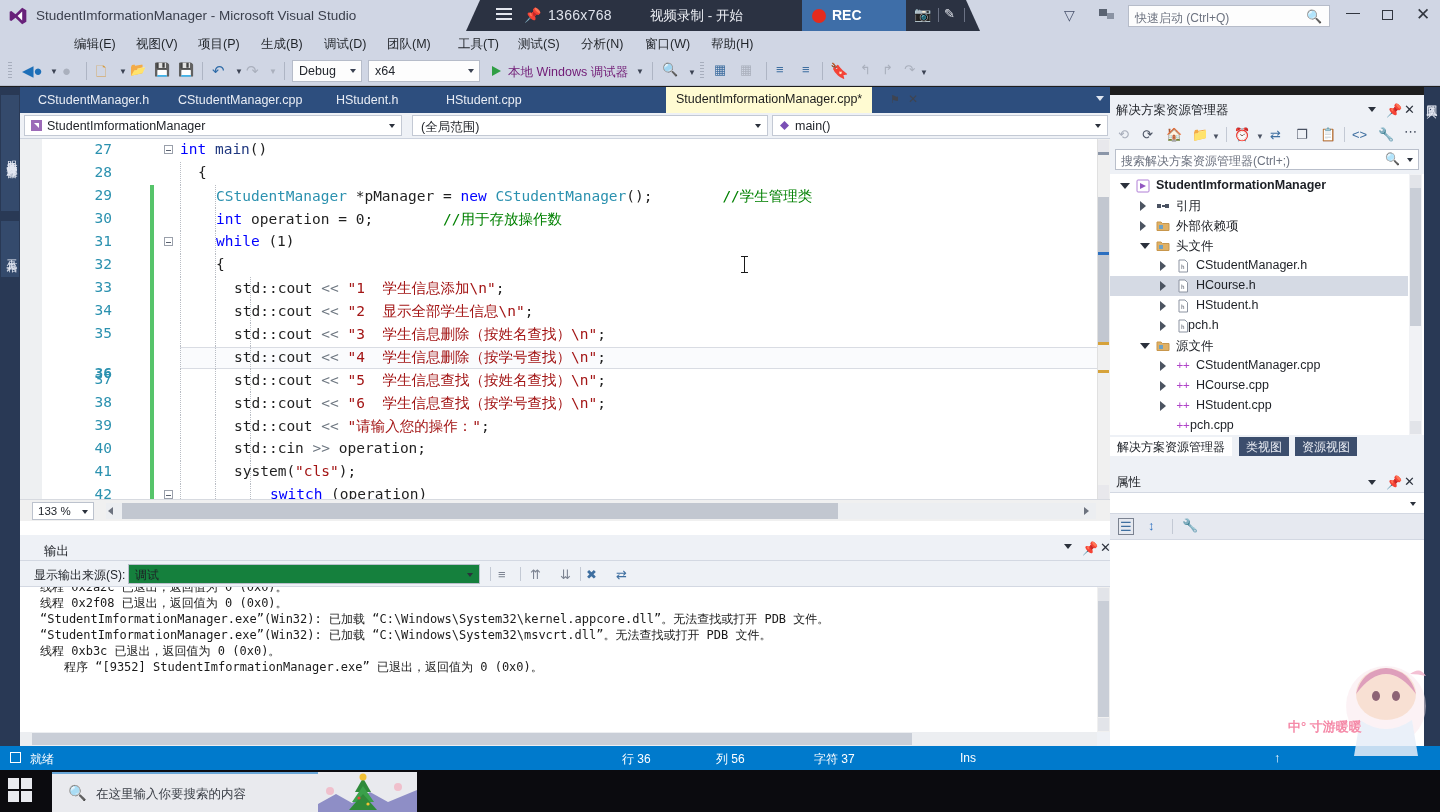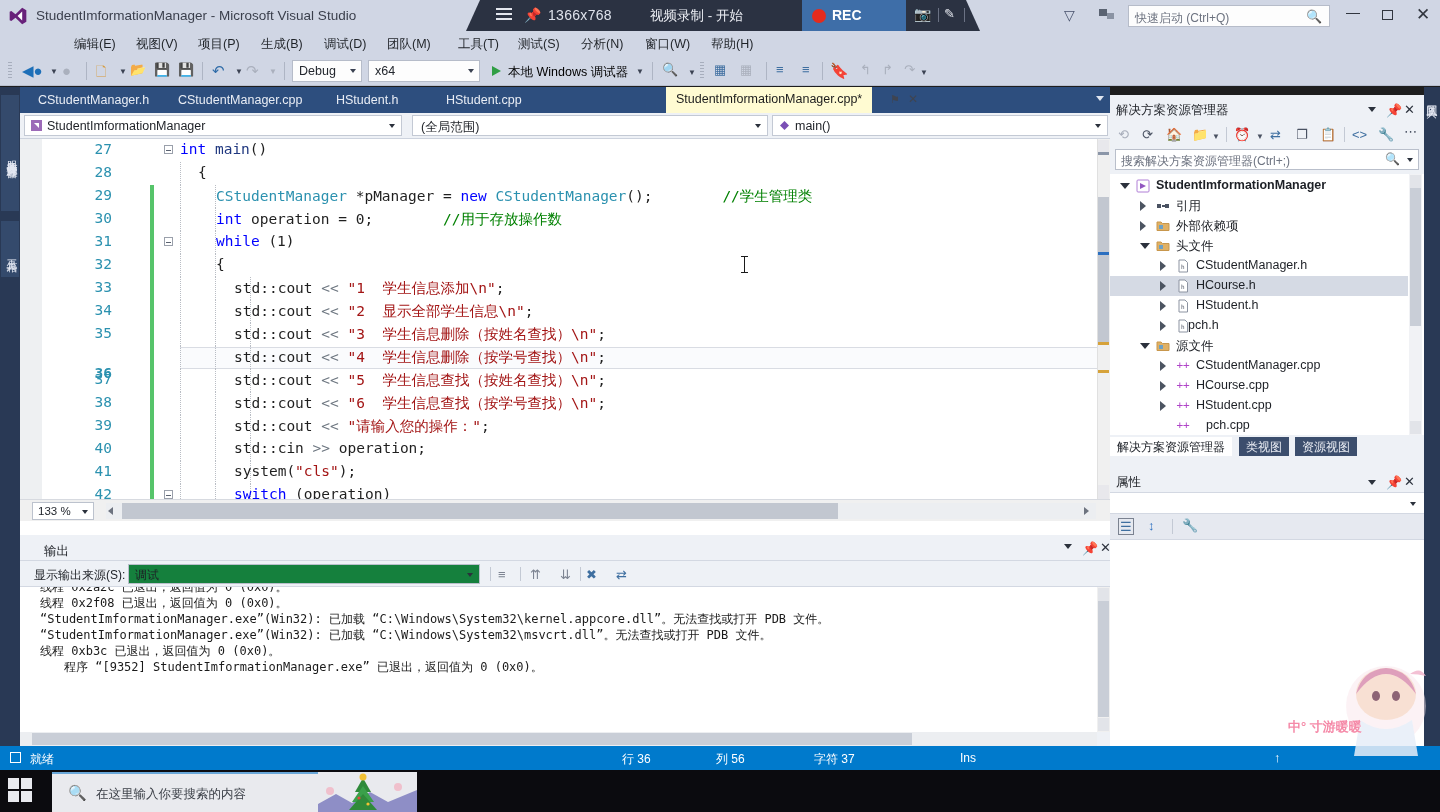--- a/index.html
+++ b/index.html
@@ -54,21 +54,21 @@
   
   .toolbar { position:absolute; left:0; top:56px; width:1440px; height:30px; background:#d0d6e4; border-bottom:1px solid #b9c0cf;}
   .tb-ic { position:absolute; top:6px; font-size:13px; color:#3b4252; }
   .tb-sep { position:absolute; top:6px; width:1px; height:18px; background:#aeb5c4; }
   .tb-grip { position:absolute; top:6px; width:4px; height:18px;
              background: repeating-linear-gradient(to bottom,#a7aebd 0 1px, transparent 1px 3px);}
   .combo { position:absolute; top:4px; height:22px; background:#fdfdfd; border:1px solid #b6bcc9; font-size:12.5px; color:#23272e;}
   .combo span { position:absolute; left:6px; top:3px; }
   .combo .arr { position:absolute; right:5px; top:8px; width:0;height:0;border-left:3.5px solid transparent;border-right:3.5px solid transparent;border-top:4px solid #3b4252;}
   .play-tri { position:absolute; left:492px; top:10px; width:0;height:0;border-left:9px solid #2f9e44;border-top:5.5px solid transparent;border-bottom:5.5px solid transparent;}
-  .dbg-text { position:absolute; left:508px; top:8px; font-size:12.5px; color:#000000; white-space:nowrap;}
+  .dbg-text { position:absolute; left:508px; top:8px; font-size:12.5px; color:#701a75; white-space:nowrap;}
 
   
   .left-strip { position:absolute; left:0; top:87px; width:20px; height:671px; background:#293955;}
   .vtab { position:absolute; left:1px; width:18px; background:#344a6c; color:#e4e8f2; font-size:11px;
           writing-mode:vertical-rl; text-align:center; padding-top:6px; letter-spacing:1px;}
   .right-strip { position:absolute; left:1424px; top:87px; width:16px; height:671px; background:#293955;}
   .vtab-r { position:absolute; left:1425px; top:96px; width:14px; color:#e4e8f2; font-size:11px;
           writing-mode:vertical-rl; text-align:center; letter-spacing:1px;}
 
   
@@ -443,21 +443,21 @@
         <div class="indent-guide" style="left: 160px; top: 322px; height: 23px;"></div>
         <div class="indent-guide" style="left: 195px; top: 322px; height: 23px;"></div>
         <div class="indent-guide" style="left: 230px; top: 322px; height: 23px;"></div>
         <div class="cl" style="top: 322px;"><div class="ctext" style="left: 214px;"><span class="pln">system(</span><span class="str">"cls"</span><span class="pln">);</span></div></div>
         <div class="chg-bar" style="top: 345px; height: 23px;"></div>
         <div class="lnum" style="top: 347px;">42</div>
         <div class="fold-box" style="left: 144px; top: 351px;"></div>
         <div class="indent-guide" style="left: 160px; top: 345px; height: 23px;"></div>
         <div class="indent-guide" style="left: 195px; top: 345px; height: 23px;"></div>
         <div class="indent-guide" style="left: 230px; top: 345px; height: 23px;"></div>
-        <div class="cl" style="top: 345px;"><div class="ctext" style="left: 214px;"><span class="kw">switch </span><span class="pln">(operation)</span></div></div>
+        <div class="cl" style="top: 345px; margin-left: 36px;"><div class="ctext" style="left: 214px;"><span class="kw">switch </span><span class="pln">(operation)</span></div></div>
       </div>
 
     <div class="vscroll"></div>
     <div class="vs-up"></div>
     <div class="vs-thumb"></div>
     <div class="vs-mark" style="top:65px;  background:#8b96a8;"></div>
     <div class="vs-mark" style="top:165px; background:#2b6fc0;"></div>
     <div class="vs-mark" style="top:255px; background:#d6a23a;"></div>
     <div class="vs-mark" style="top:283px; background:#d6a23a;"></div>
     <div class="vs-dn"></div>
@@ -639,21 +639,21 @@
           <div class="tw closed" style="left: 50px;"></div>
           <span style="position: absolute; left: 66px; top: 3px; width: 14px; height: 14px;"><svg viewBox="0 0 14 14">
               <text x="0.5" y="10" font-size="11" fill="#b046c8" font-family="monospace">++</text>
             </svg></span>
           <span class="lbl" style="left: 86px;">HStudent.cpp</span>
         </div>
         <div class="tr" style="top: 242px;">
           <span style="position: absolute; left: 66px; top: 3px; width: 14px; height: 14px;"><svg viewBox="0 0 14 14">
               <text x="0.5" y="10" font-size="11" fill="#b046c8" font-family="monospace">++</text>
             </svg></span>
-          <span class="lbl" style="left: 96px;">pch.cpp</span>
+          <span class="lbl" style="left: 80px;">pch.cpp</span>
         </div>
       </div>
     <div class="se-scroll"></div>
     <div class="se-sc-up"></div>
     <div class="se-sc-th"></div>
     <div class="se-sc-dn"></div>
     <div class="se-tabs" id="setabs">
         <div class="se-tab active" style="left: 0px;">解决方案资源管理器</div>
         <div class="se-tab" style="left: 129px;">类视图</div>
         <div class="se-tab" style="left: 185px;">资源视图</div>

